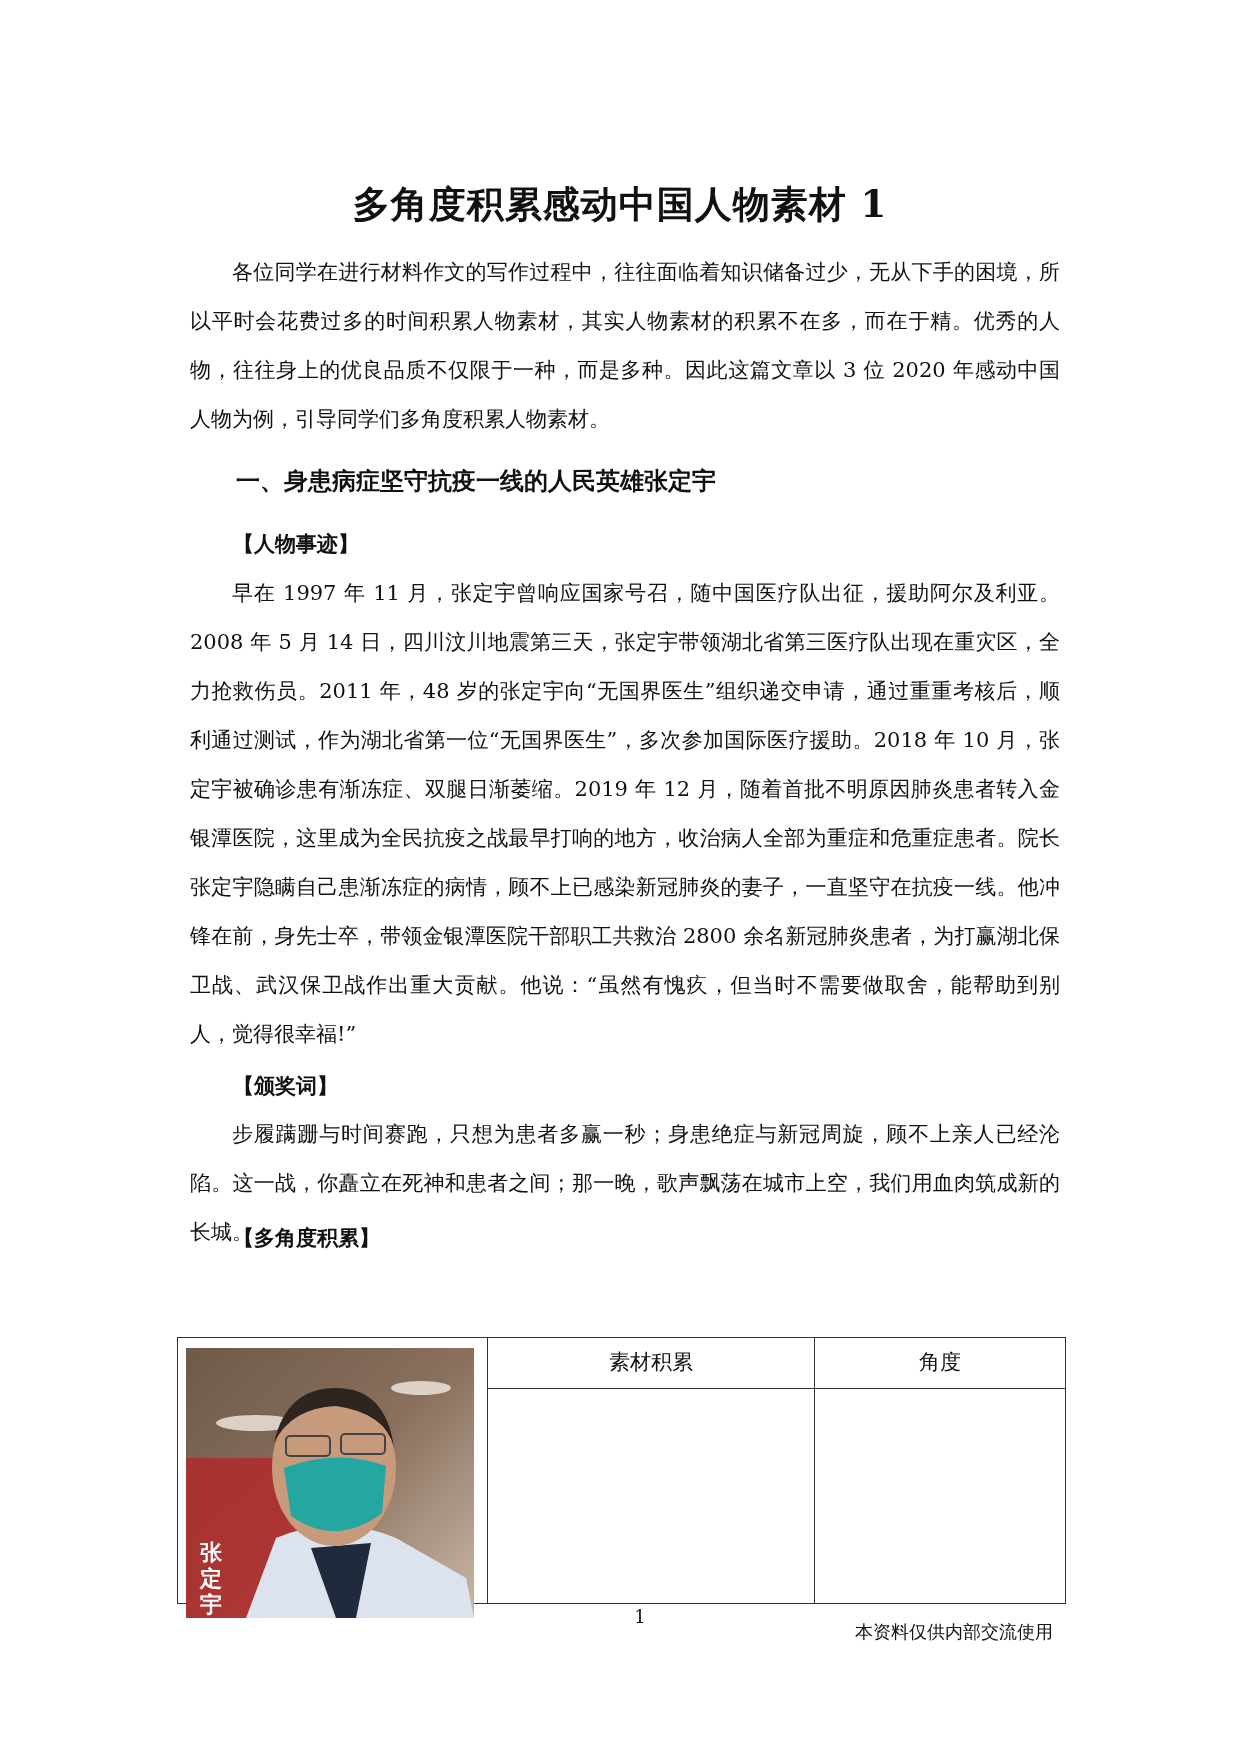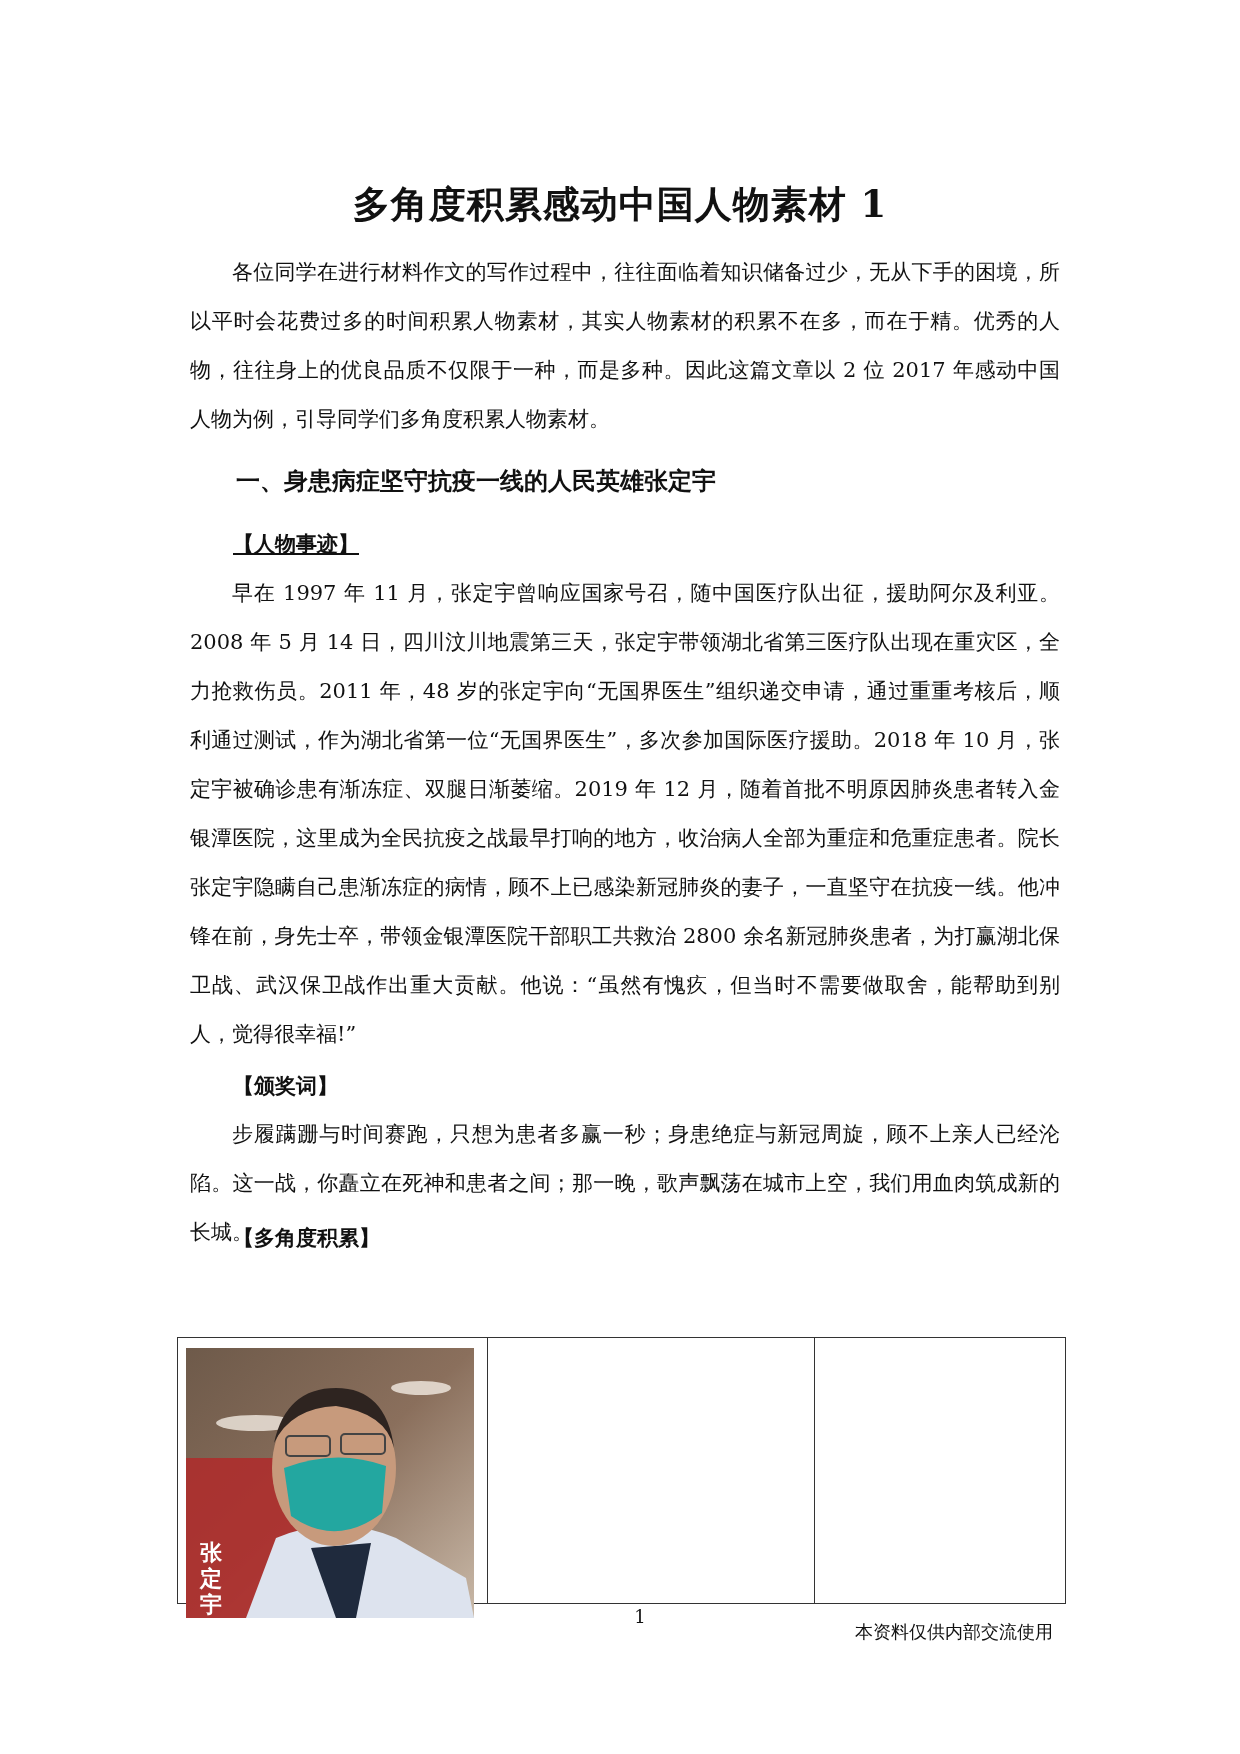--- a/index.html
+++ b/index.html
@@ -25,25 +25,25 @@
   .mat-cell { position:absolute; top:62px; left:12px; width:305px; font-size:20.5px; line-height:49px; }
   .ang-cell { position:absolute; top:82px; left:338px; width:240px; font-size:20.5px; line-height:49px; }
   .pnum { position:absolute; top:1606px; left:0; width:1280px; text-align:center; font-size:18px; }
   .foot { position:absolute; top:1620px; right:187px; font-size:18px; }
 </style>
 </head>
 <body>
 
 <div class="title">多角度积累感动中国人物素材 1</div>
 
-<div class="para indent" style="top:248px;">各位同学在进行材料作文的写作过程中，往往面临着知识储备过少，无从下手的困境，所以平时会花费过多的时间积累人物素材，其实人物素材的积累不在多，而在于精。优秀的人物，往往身上的优良品质不仅限于一种，而是多种。因此这篇文章以 2 位 2017 年感动中国人物为例，引导同学们多角度积累人物素材。</div>
+<div class="para indent" style="top:248px;">各位同学在进行材料作文的写作过程中，往往面临着知识储备过少，无从下手的困境，所以平时会花费过多的时间积累人物素材，其实人物素材的积累不在多，而在于精。优秀的人物，往往身上的优良品质不仅限于一种，而是多种。因此这篇文章以 3 位 2020 年感动中国人物为例，引导同学们多角度积累人物素材。</div>
 
 <div class="h1" style="top:465px;">一、身患病症坚守抗疫一线的人民英雄张定宇</div>
 
-<div class="label" style="top:530px;text-decoration:underline;">【人物事迹】</div>
+<div class="label" style="top:530px;">【人物事迹】</div>
 
 <div class="para indent" style="top:569px;">早在 1997 年 11 月，张定宇曾响应国家号召，随中国医疗队出征，援助阿尔及利亚。2008 年 5 月 14 日，四川汶川地震第三天，张定宇带领湖北省第三医疗队出现在重灾区，全力抢救伤员。2011 年，48 岁的张定宇向“无国界医生”组织递交申请，通过重重考核后，顺利通过测试，作为湖北省第一位“无国界医生”，多次参加国际医疗援助。2018 年 10 月，张定宇被确诊患有渐冻症、双腿日渐萎缩。2019 年 12 月，随着首批不明原因肺炎患者转入金银潭医院，这里成为全民抗疫之战最早打响的地方，收治病人全部为重症和危重症患者。院长张定宇隐瞒自己患渐冻症的病情，顾不上已感染新冠肺炎的妻子，一直坚守在抗疫一线。他冲锋在前，身先士卒，带领金银潭医院干部职工共救治 2800 余名新冠肺炎患者，为打赢湖北保卫战、武汉保卫战作出重大贡献。他说：“虽然有愧疚，但当时不需要做取舍，能帮助到别人，觉得很幸福!”</div>
 
 <div class="label" style="top:1072px;">【颁奖词】</div>
 
 <div class="para indent" style="top:1110px;">步履蹒跚与时间赛跑，只想为患者多赢一秒；身患绝症与新冠周旋，顾不上亲人已经沦陷。这一战，你矗立在死神和患者之间；那一晚，歌声飘荡在城市上空，我们用血肉筑成新的长城。</div>
 
 <div class="label" style="top:1224px;">【多角度积累】</div>
 
 <div class="photo">
@@ -67,18 +67,22 @@
     <rect x="155" y="86" width="44" height="20" rx="4" fill="none" stroke="#444" stroke-width="2"></rect>
     <path d="M98 120 Q150 100 200 118 L196 165 Q150 200 105 168 Z" fill="#23a7a0"></path>
     <text x="14" y="212" font-size="22" font-weight="bold" fill="#fff" font-family="DejaVu Sans, sans-serif">张</text>
     <text x="14" y="238" font-size="22" font-weight="bold" fill="#fff" font-family="DejaVu Sans, sans-serif">定</text>
     <text x="14" y="264" font-size="22" font-weight="bold" fill="#fff" font-family="DejaVu Sans, sans-serif">宇</text>
   </svg>
 </div>
 
 <div class="mtable">
   <div class="inner">
+    <div class="hdr-row">
+      <div class="hcell" style="left:0;width:326px;">素材积累</div>
+      <div class="hcell" style="left:326px;width:252px;">角度</div>
+    </div>
     <div class="col-div"></div>
   </div>
 </div>
 
 <div class="pnum">1</div>
 <div class="foot">本资料仅供内部交流使用</div>
 
 </body></html>

